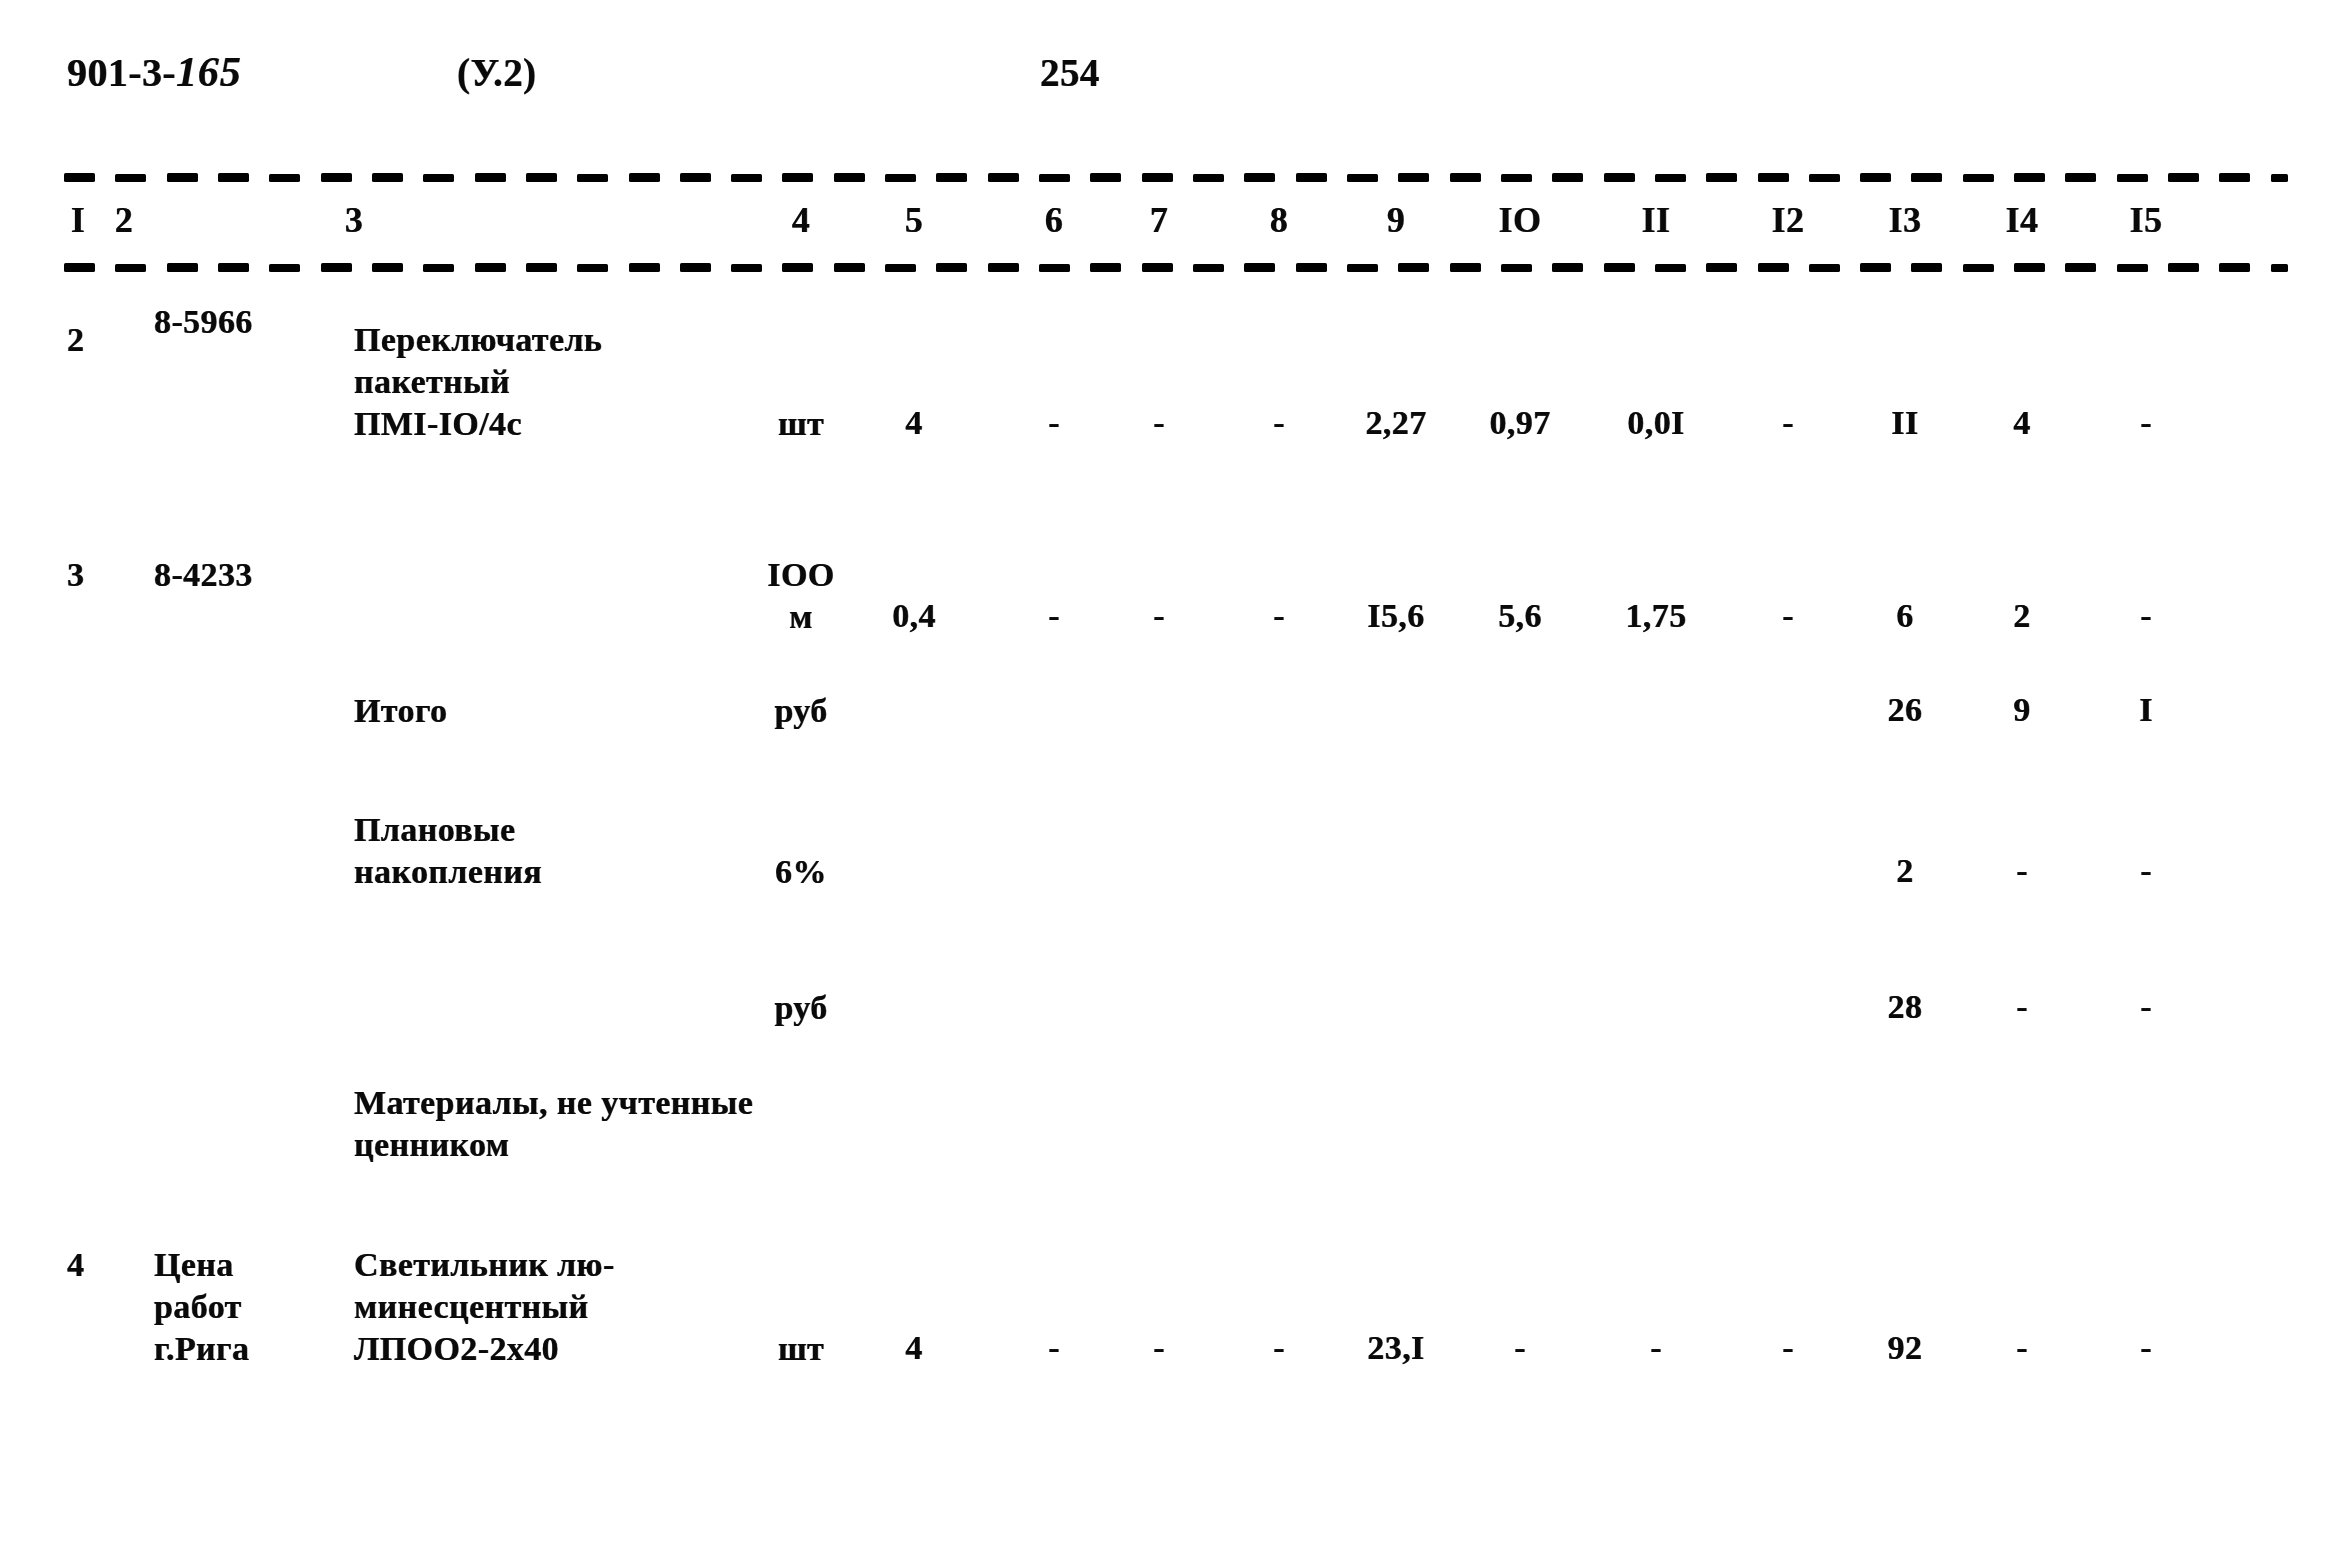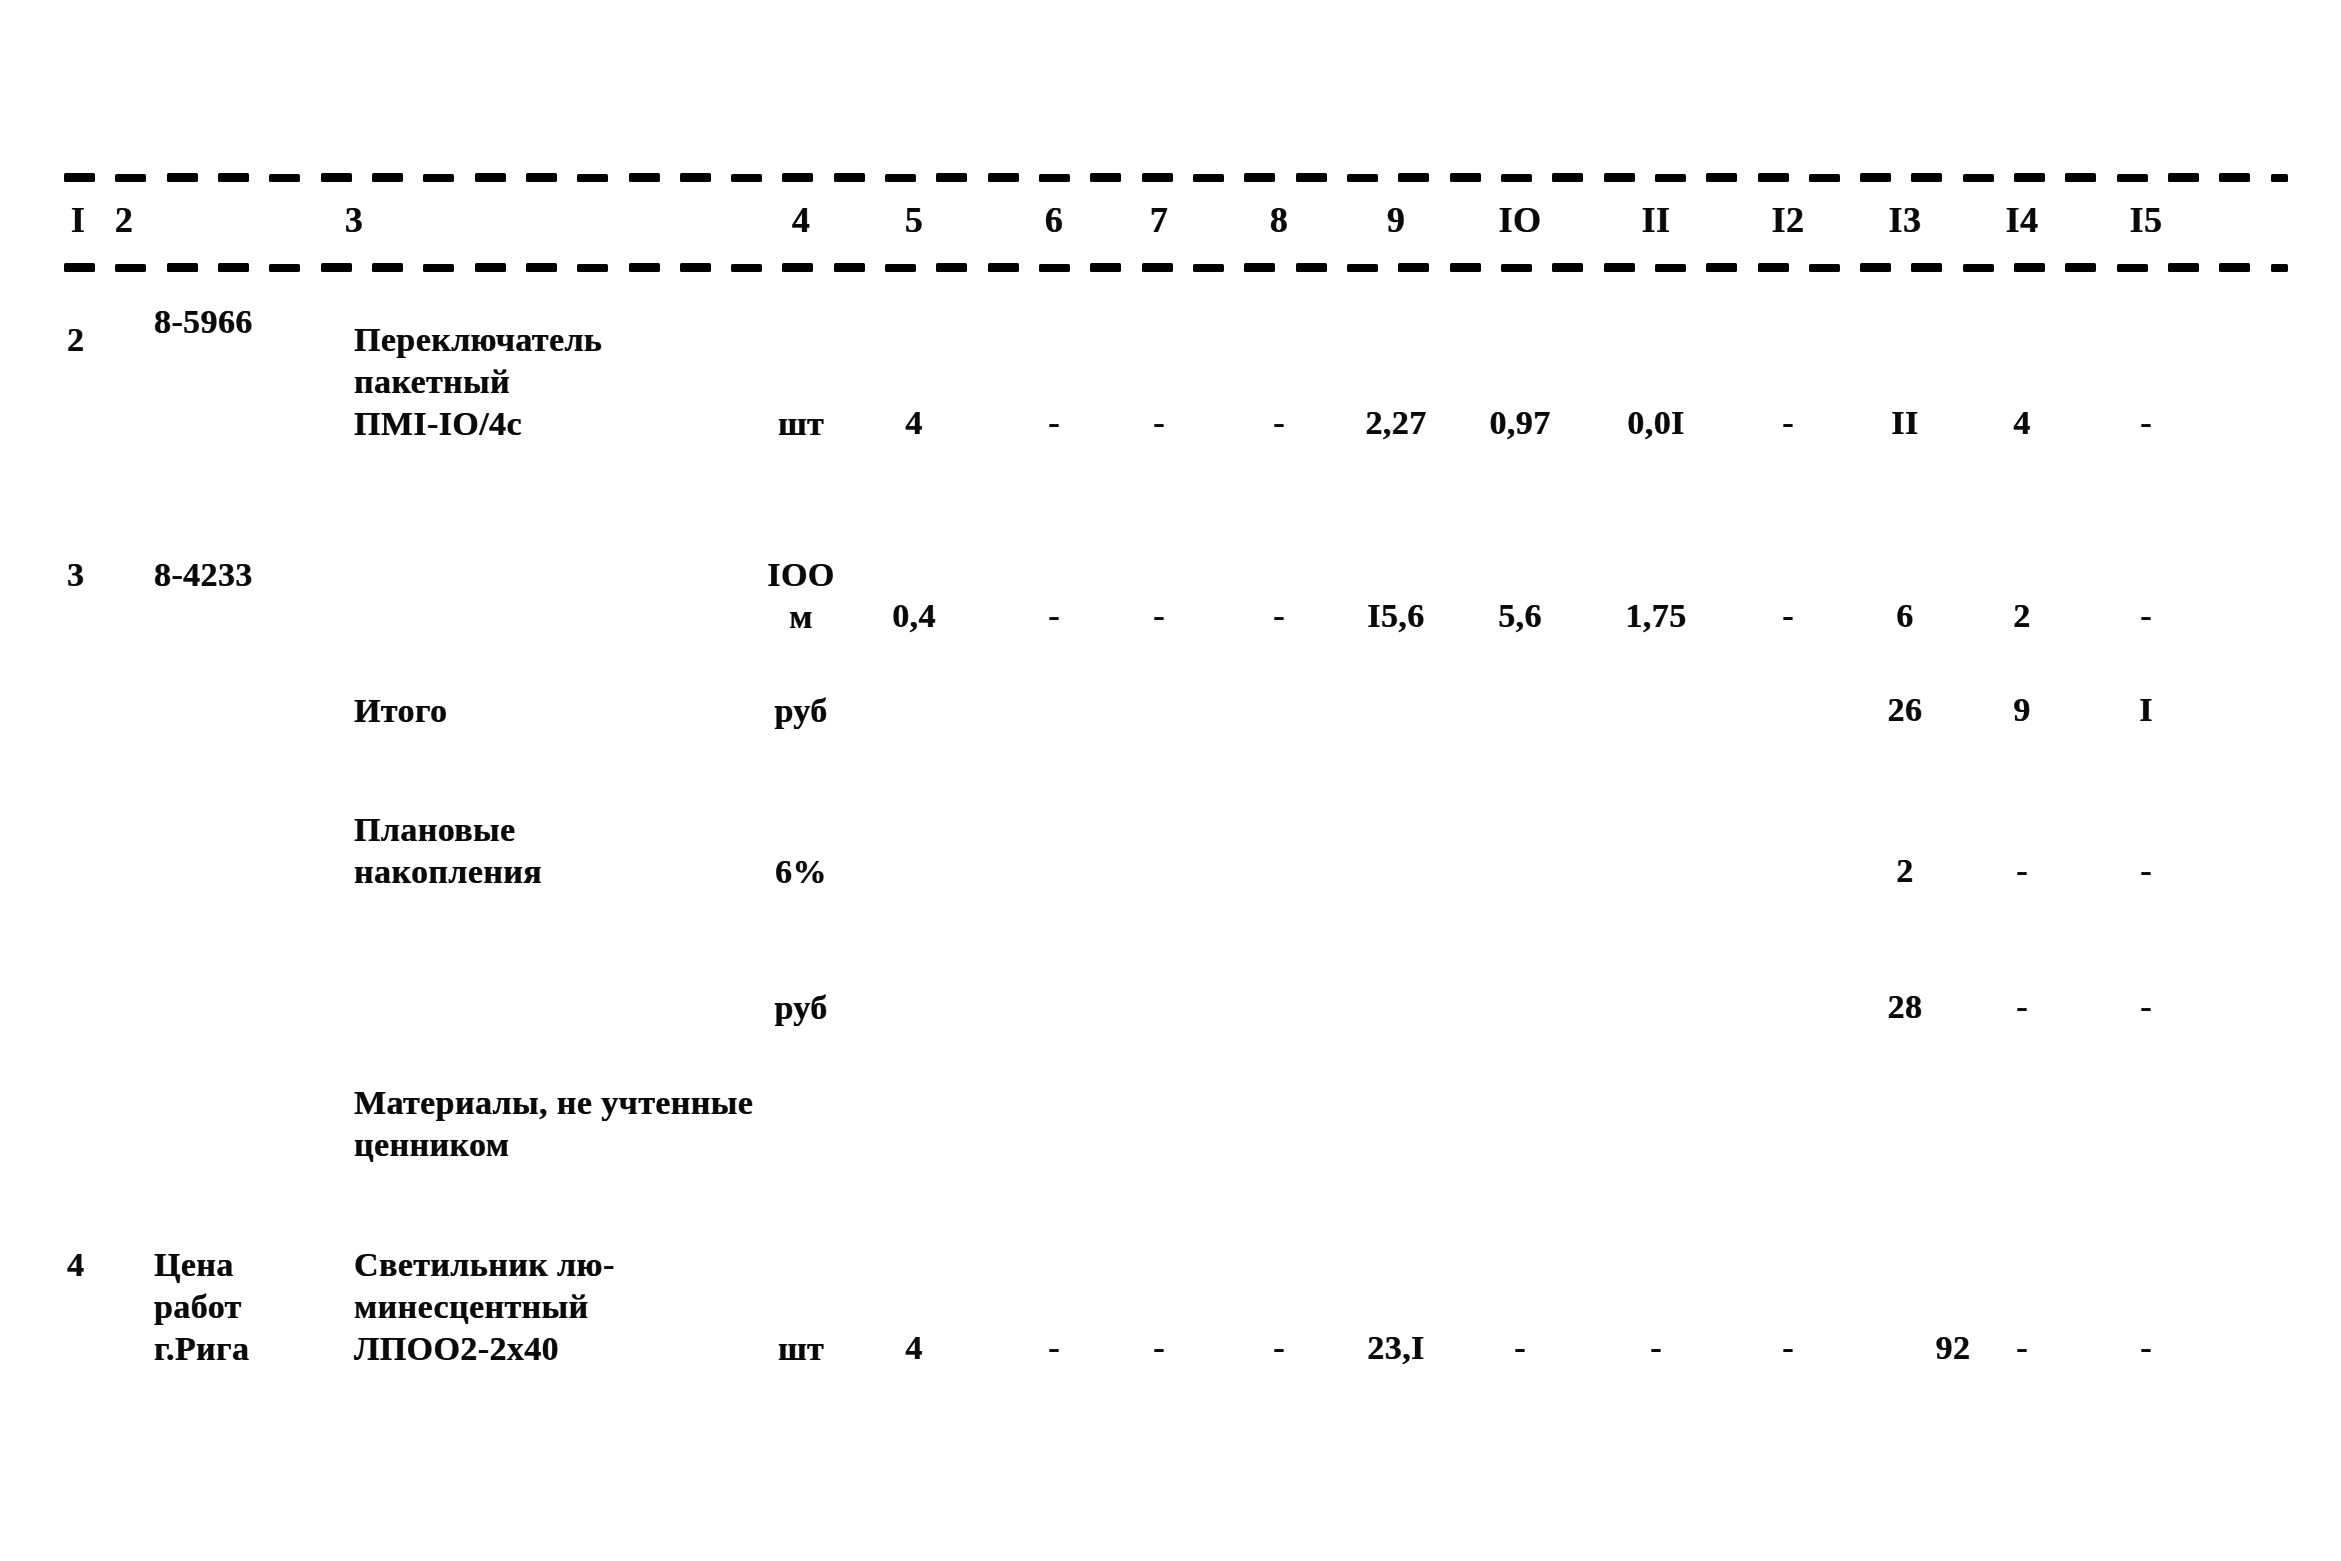--- a/index.html
+++ b/index.html
@@ -133,20 +133,25 @@
     line-height: 42px;
     text-align: left;
     white-space: pre-line;
   }
 </style>
 </head>
 <body>
 
 <div id="page">
 
+  <div id="header-row">
+    <div id="doc-code" class="tw"><span>901-3-</span><span id="doc-code-suffix" class="tw">165</span></div>
+    <div id="sheet-mark" class="tw">(У.2)</div>
+    <div id="page-number" class="tw">254</div>
+  </div>
 
   <div id="rule-top" class="rule">
       <span class="seg" style="left: 0px; width: 31px; top: 0px;"></span>
       <span class="seg" style="left: 51px; width: 31px; top: 0.8px;"></span>
       <span class="seg" style="left: 103px; width: 31px; top: 0px;"></span>
       <span class="seg" style="left: 154px; width: 31px; top: 0px;"></span>
       <span class="seg" style="left: 205px; width: 31px; top: 0.8px;"></span>
       <span class="seg" style="left: 257px; width: 31px; top: 0px;"></span>
       <span class="seg" style="left: 308px; width: 31px; top: 0px;"></span>
       <span class="seg" style="left: 359px; width: 31px; top: 0.8px;"></span>
@@ -311,19 +316,19 @@
 ЛПОО2-2х40</div>
       <div class="unit-block tw" style="left: 801px; top: 1328px;">шт</div>
       <div class="cell c-center tw" style="left: 914px; top: 1328px;">4</div>
       <div class="cell c-center tw" style="left: 1054px; top: 1328px;">-</div>
       <div class="cell c-center tw" style="left: 1159px; top: 1328px;">-</div>
       <div class="cell c-center tw" style="left: 1279px; top: 1328px;">-</div>
       <div class="cell c-center tw" style="left: 1396px; top: 1328px;">23,I</div>
       <div class="cell c-center tw" style="left: 1520px; top: 1328px;">-</div>
       <div class="cell c-center tw" style="left: 1656px; top: 1328px;">-</div>
       <div class="cell c-center tw" style="left: 1788px; top: 1328px;">-</div>
-      <div class="cell c-center tw" style="left: 1905px; top: 1328px; margin-left: 48px;">92</div>
+      <div class="cell c-center tw" style="left: 1905px; top: 1328px;">92</div>
       <div class="cell c-center tw" style="left: 2022px; top: 1328px;">-</div>
       <div class="cell c-center tw" style="left: 2146px; top: 1328px;">-</div>
     </div>
 
 </div>
 
 
 </body></html>

